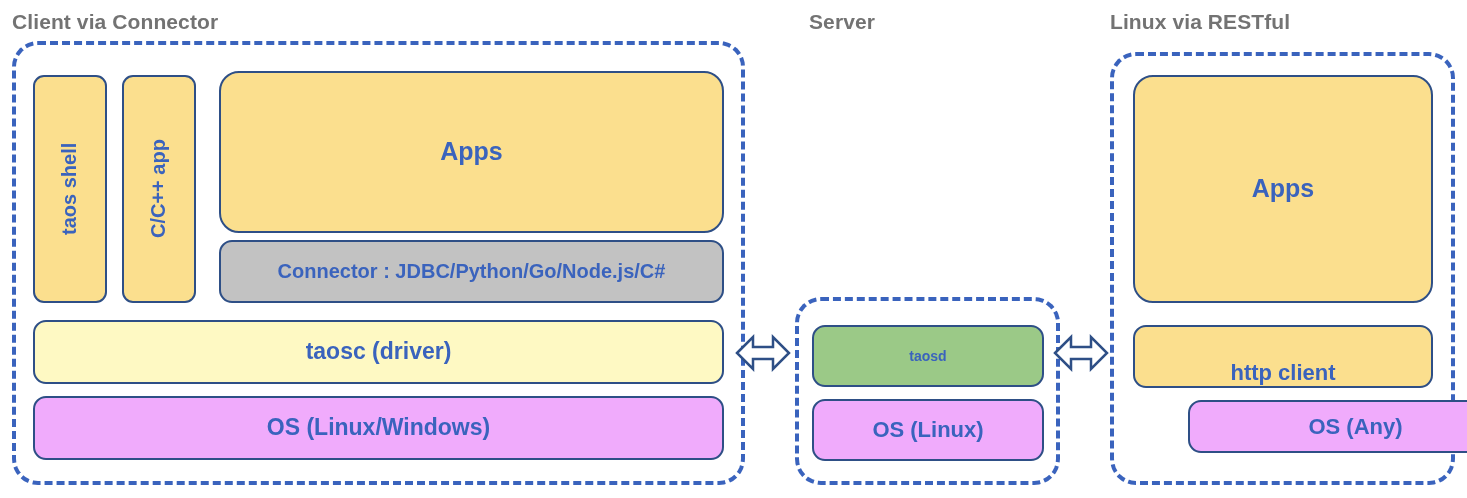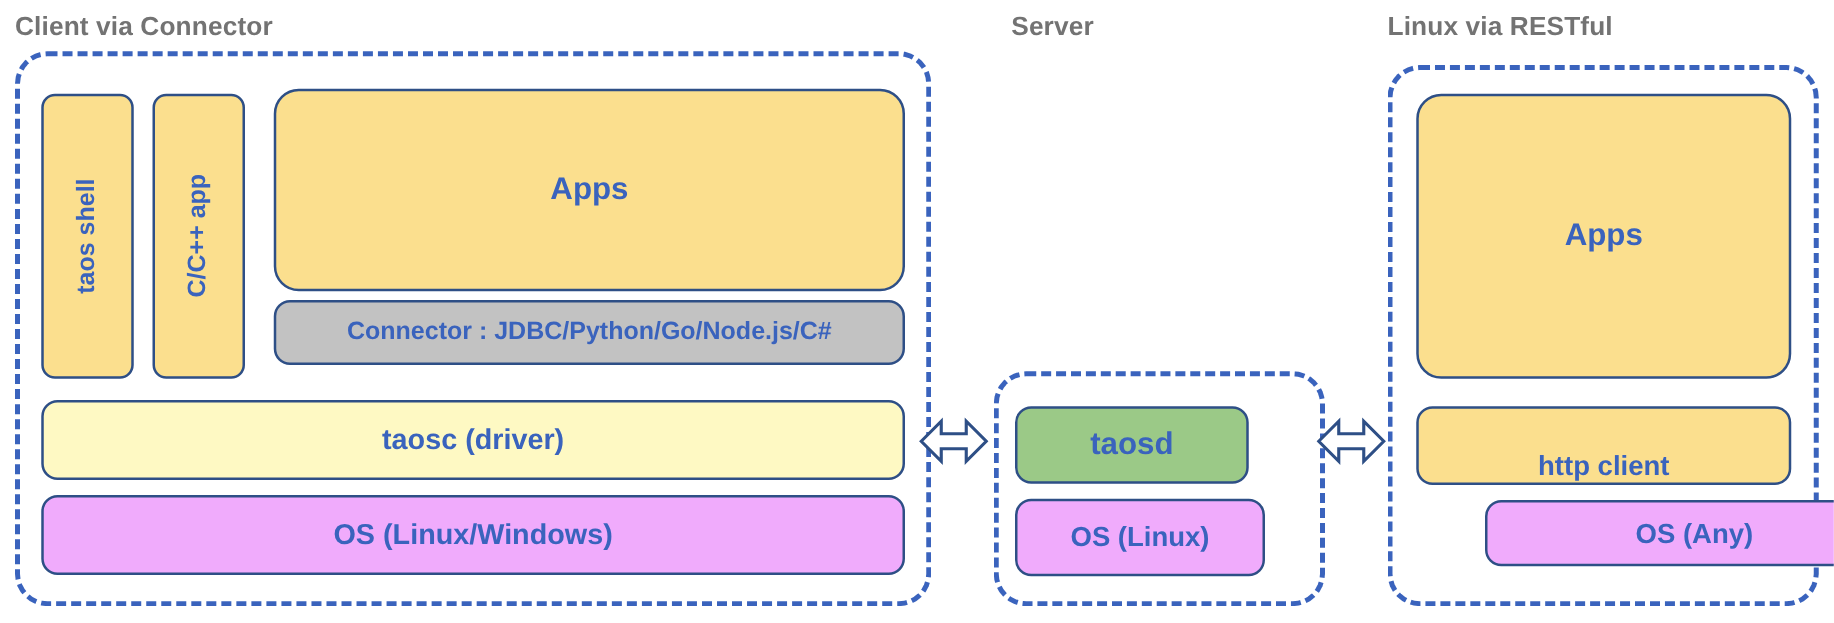--- a/index.html
+++ b/index.html
@@ -86,45 +86,45 @@
 </div>
 
 <div class="node yellow vertical" style="left:122px; top:75px; width:74px; height:228px;">
   <span class="label">C/C++ app</span>
 </div>
 
 <div class="node yellow" style="left:219px; top:71px; width:505px; height:162px; border-radius:20px; font-size:25px;">
   <span class="label">Apps</span>
 </div>
 
-<div class="node grey" style="left:219px; top:240px; width:505px; height:52px; font-size:20px;">
+<div class="node grey" style="left:219px; top:240px; width:505px; height:63px; font-size:20px;">
   <span class="label">Connector : JDBC/Python/Go/Node.js/C#</span>
 </div>
 
 <div class="node orange" style="left:33px; top:320px; width:691px; height:64px; font-size:23px;">
   <span class="label">taosc (driver)</span>
 </div>
 
 <div class="node blue" style="left:33px; top:396px; width:691px; height:64px; font-size:23px;">
   <span class="label">OS (Linux/Windows)</span>
 </div>
 
 <div class="arrow" style="left:735px; top:325px;">
   <svg width="56" height="56" viewBox="0 0 56 56" aria-hidden="true">
     <polygon points="2,28 18,12 18,22 38,22 38,12 54,28 38,44 38,34 18,34 18,44" fill="#ffffff" stroke="#2e4f86" stroke-width="2.5" stroke-linejoin="miter"></polygon>
   </svg>
 </div>
 
 <div class="dashed-box" style="left:795px; top:297px; width:265px; height:188px;"></div>
 
-<div class="node green" style="left:812px; top:325px; width:187px; height:62px; font-size:25px;">
+<div class="node green" style="left:812px; top:325px; width:232px; height:62px; font-size:14px;">
   <span class="label">taosd</span>
 </div>
 
-<div class="node blue" style="left:812px; top:399px; width:200px; height:62px; font-size:22px;">
+<div class="node blue" style="left:812px; top:399px; width:232px; height:62px; font-size:22px;">
   <span class="label">OS (Linux)</span>
 </div>
 
 <div class="arrow" style="left:1053px; top:325px;">
   <svg width="56" height="56" viewBox="0 0 56 56" aria-hidden="true">
     <polygon points="2,28 18,12 18,22 38,22 38,12 54,28 38,44 38,34 18,34 18,44" fill="#ffffff" stroke="#2e4f86" stroke-width="2.5" stroke-linejoin="miter"></polygon>
   </svg>
 </div>
 
 <div class="dashed-box" style="left:1110px; top:52px; width:345px; height:433px;"></div>

